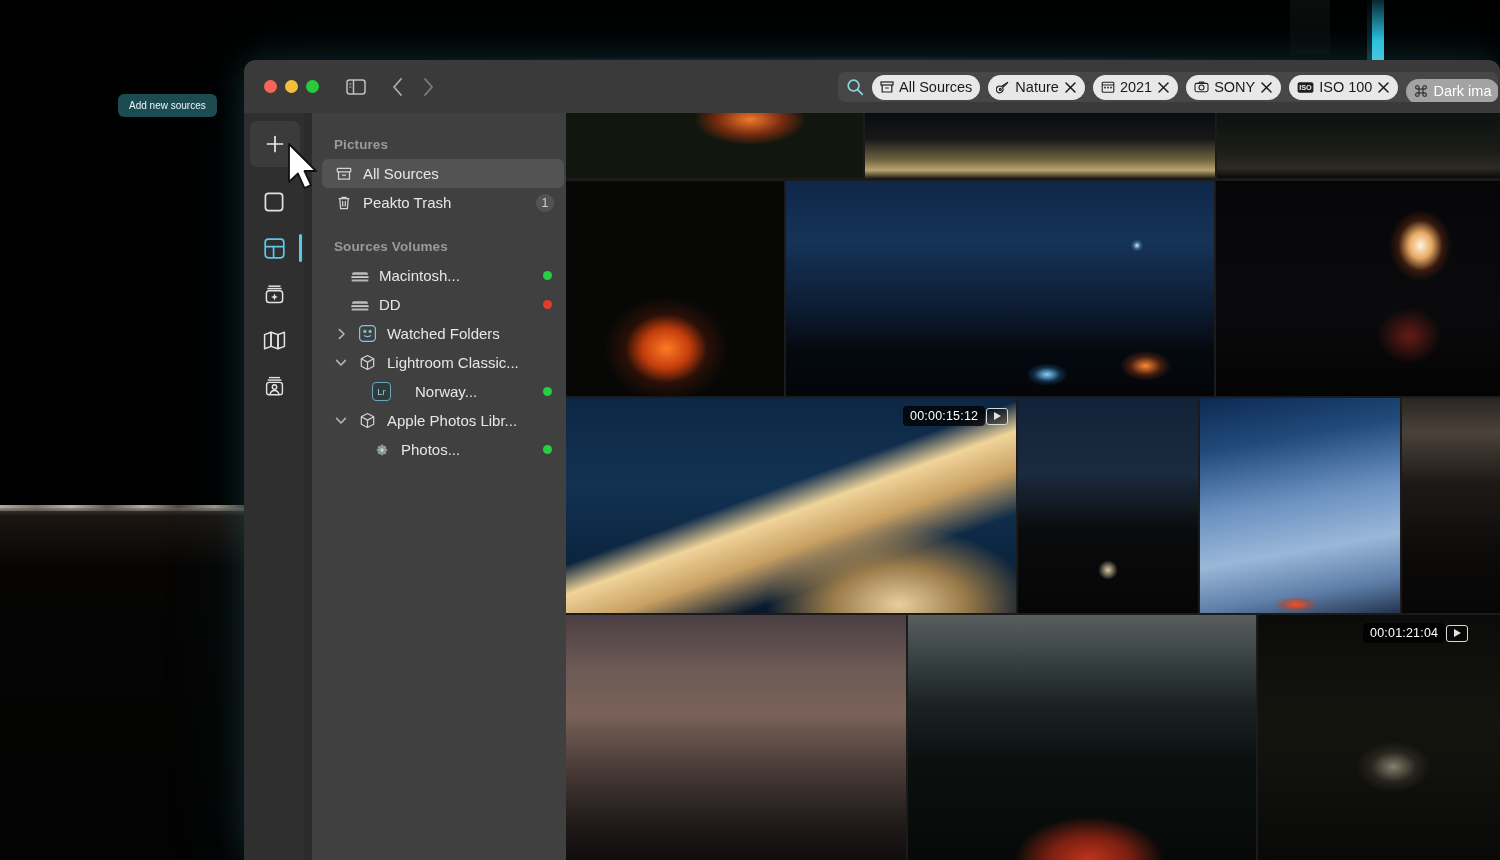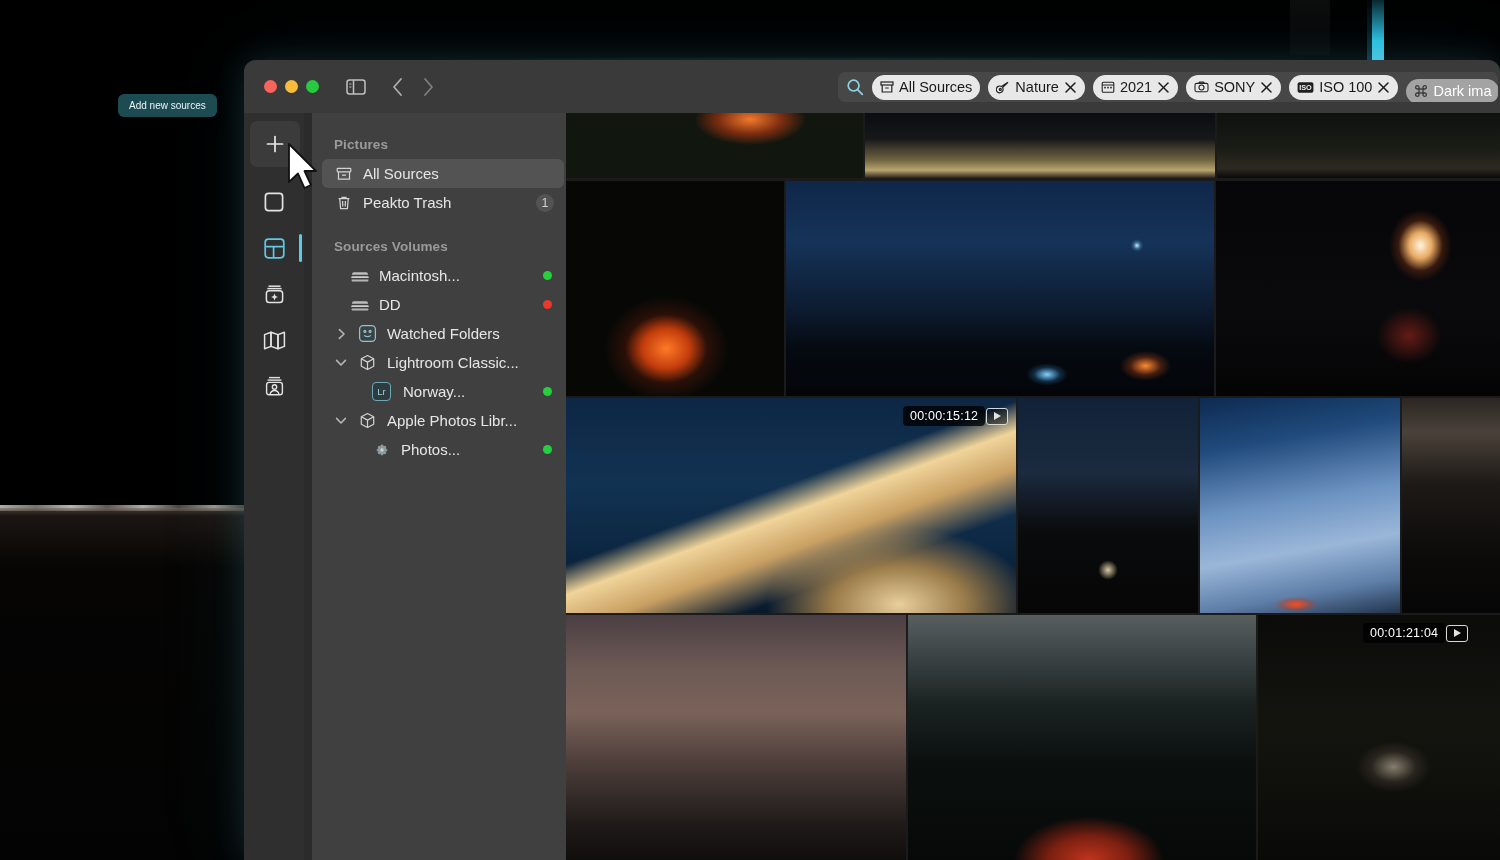--- a/index.html
+++ b/index.html
@@ -440,21 +440,21 @@
             <path d="M8.5 1.5l6.2 3.3v7.4L8.5 15.5 2.3 12.2V4.8z"></path>
               <path d="M2.3 4.8l6.2 3.3 6.2-3.3"></path>
               <path d="M8.5 8.1v7.4"></path>
           </svg>
         </span>
         <span class="side-label">Lightroom Classic...</span>
       </div>
 
       <div class="side-row indent2">
         <span class="badge-lr">Lr</span>
-        <span class="side-label" style="margin-left:2px;">Norway...</span>
+        <span class="side-label" style="margin-left:14px;">Norway...</span>
         <span class="dot green"></span>
       </div>
 
       <div class="side-row" style="padding-left:14px;">
         <span class="twisty">
           <svg width="12" height="9" viewBox="0 0 12 9" fill="none" stroke="#b4b4b4" stroke-width="1.6" stroke-linecap="round" stroke-linejoin="round">
               <polyline points="1.6,2.4 6,7 10.4,2.4"></polyline>
             </svg>
         </span>
         <span class="side-ico">

